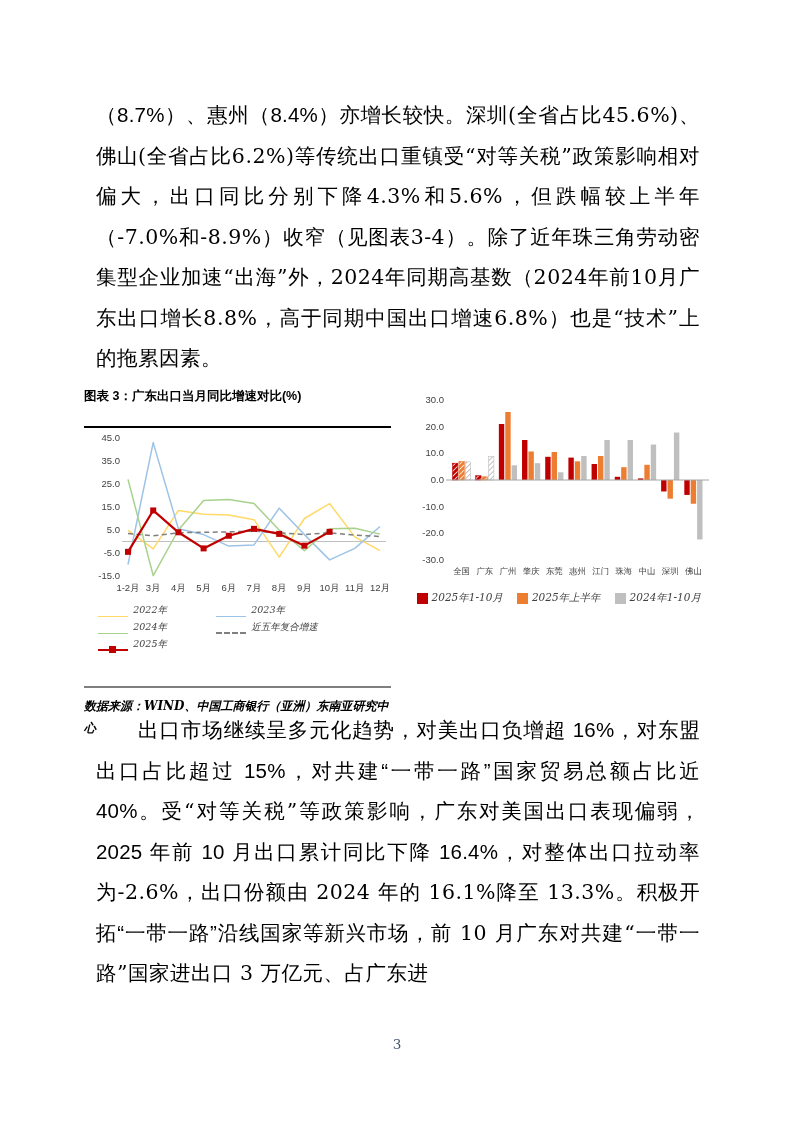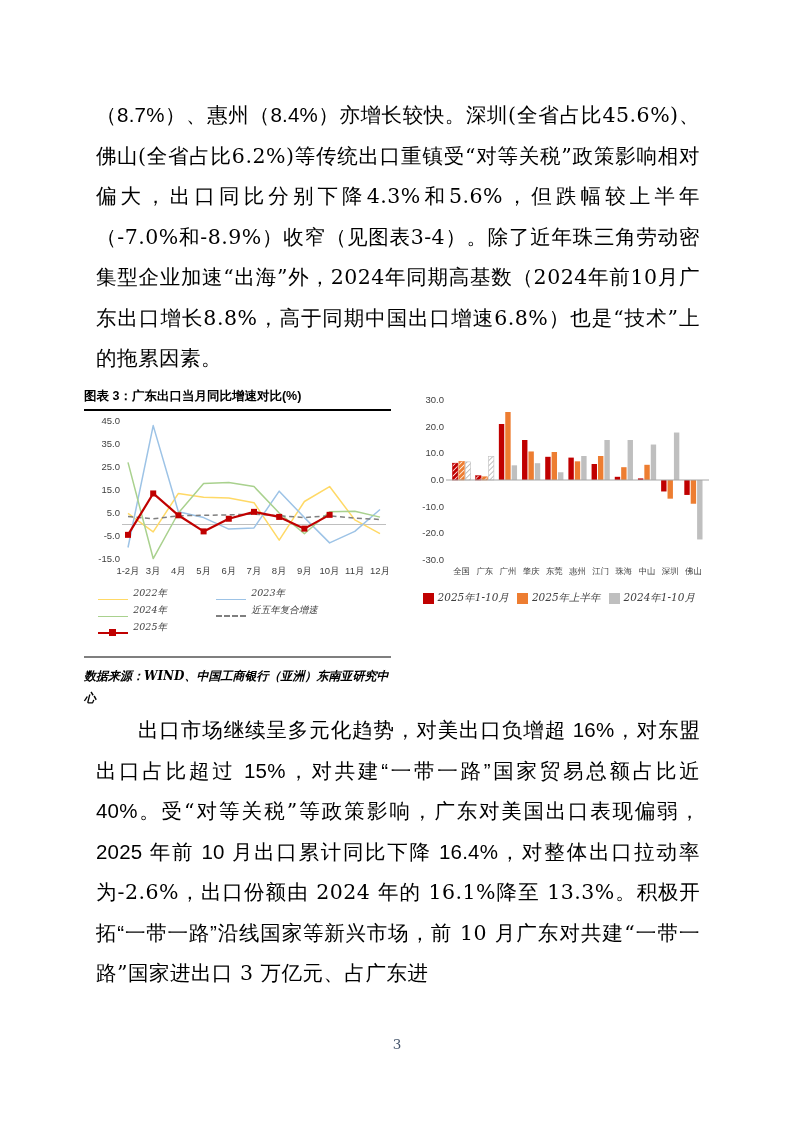--- a/index.html
+++ b/index.html
@@ -19,47 +19,47 @@
     letter-spacing:0.2px;
   }
   .p1 { top:95px; left:96px; width:604px; }
   .p2 { top:710px; left:96px; width:604px; text-indent:2.05em; }
 
   .figures { position:absolute; top:388px; left:84px; width:628px; display:flex; gap:15px; }
   .figure { flex:1; min-width:0; }
   .fig-title {
     font-family:"Liberation Sans","DejaVu Sans",sans-serif;
     font-weight:bold; font-size:12.5px; line-height:16px;
-    padding-bottom:5px; border-bottom:2.5px solid #000;
+    padding-bottom:22px; border-bottom:2.5px solid #000;
     white-space:nowrap;
   }
   .fig-body { height:240px; padding-top:2px; }
   .chart-svg { display:block; }
   .fig-source {
-    border-top:2px solid #7f7f7f; margin-top:3px; padding-top:7px;
+    border-top:2px solid #7f7f7f; margin-top:16px; padding-top:7px;
     font-style:italic; font-weight:600; font-size:12px; line-height:22px;
   }
 
   
   .legend-line {
     margin-top:4px; display:grid; grid-template-columns:118px 160px;
     justify-content:center; row-gap:4px;
     font-size:9.5px; color:#404040; font-family:"DejaVu Serif",serif; font-style:italic;
   }
   .legend-line .item { display:flex; align-items:flex-end; gap:5px; }
   .lswatch { width:30px; height:0; border-top-width:1.6px; border-top-style:solid; position:relative; flex:0 0 30px; }
   .lswatch.marker { border-top-width:2.4px; }
   .lswatch.marker::after {
     content:""; position:absolute; left:11px; top:-5px; width:7px; height:7px; background:inherit;
   }
   .lswatch.dashed { border-top-style:dashed; border-top-width:2px; }
 
   
   .legend-bar {
-    margin-top:3px; display:flex; justify-content:center; gap:8px;
+    margin-top:3px; display:flex; justify-content:center; gap:14px;
     font-size:10.5px; color:#404040; font-family:"DejaVu Serif",serif; font-style:italic;
     align-items:center;
   }
   .legend-bar .item { display:flex; align-items:center; gap:4px; }
   .bswatch { width:11px; height:11px; display:inline-block; }
 
   .pagenum {
     position:absolute; top:1036px; left:0; width:100%;
     text-align:center; font-size:13.5px; color:#44546a;
     font-family:"DejaVu Serif",serif;

